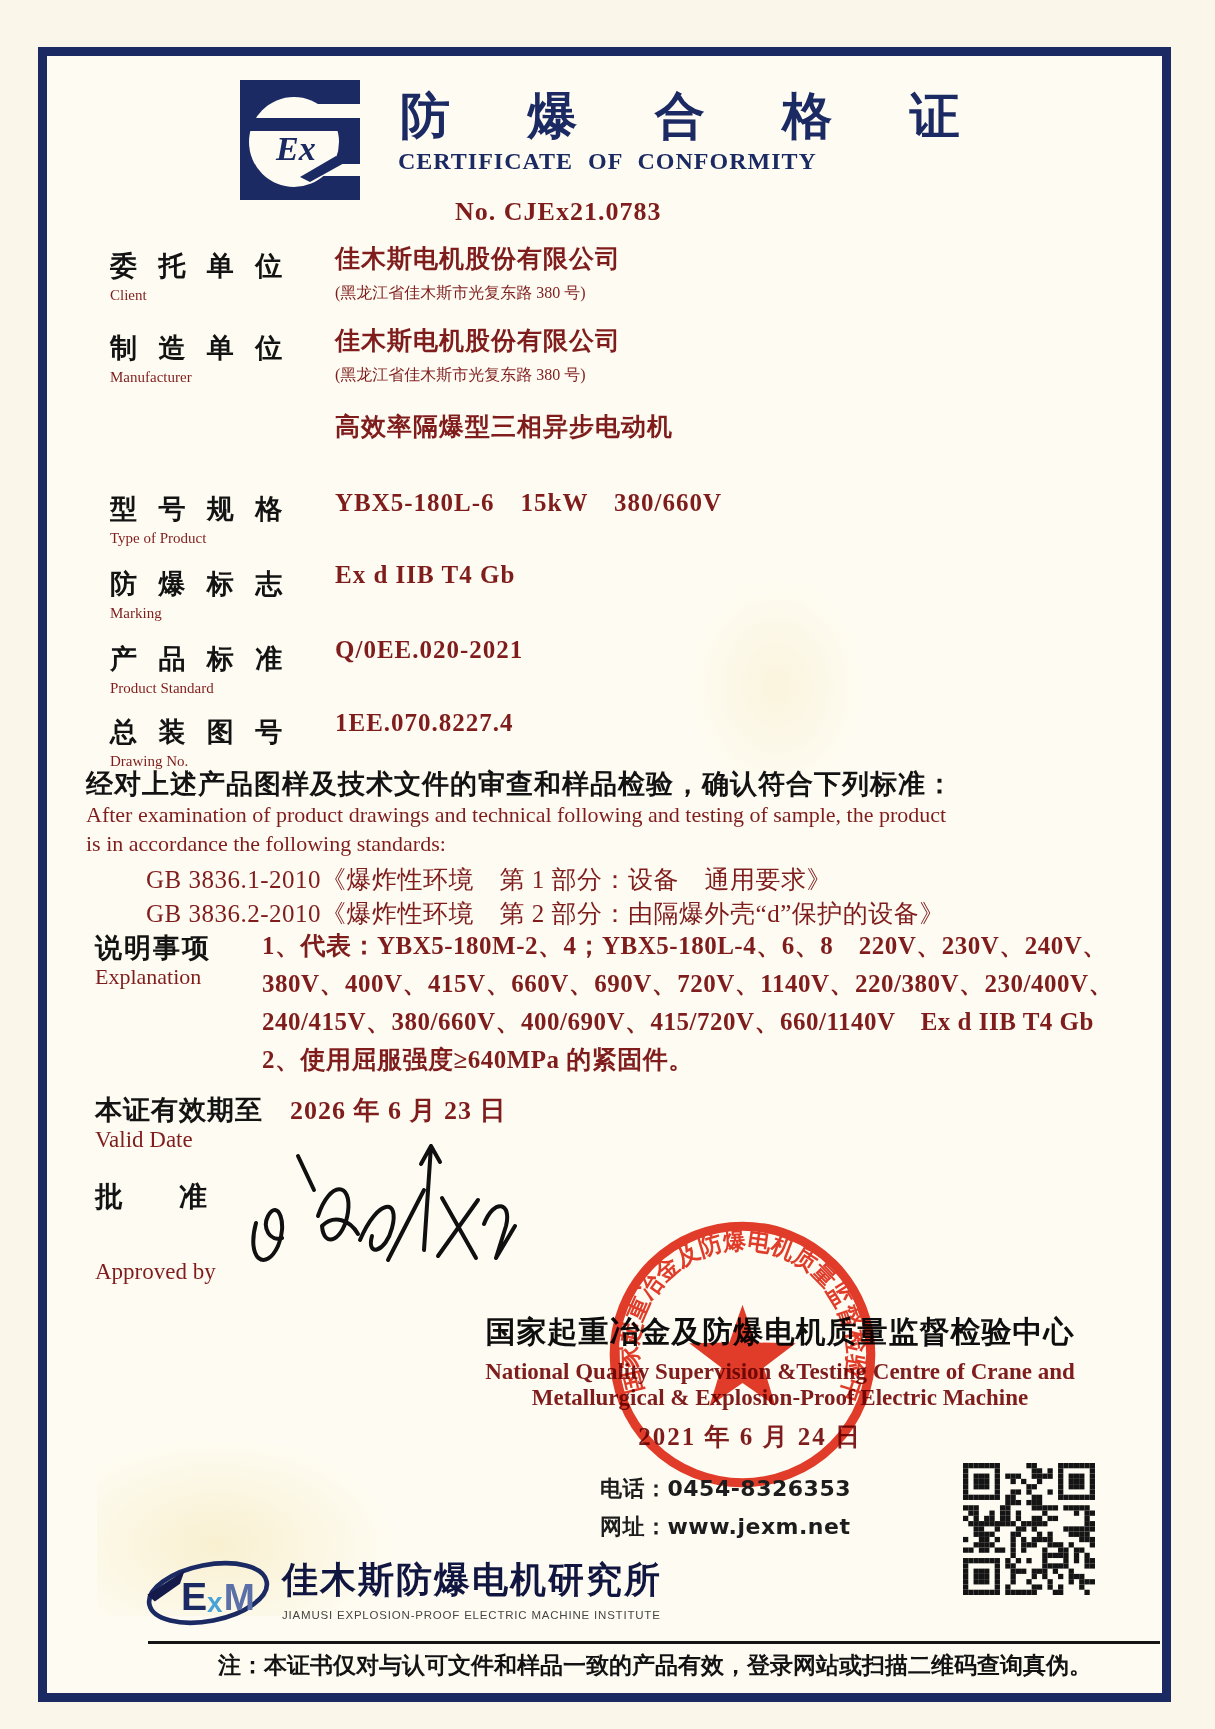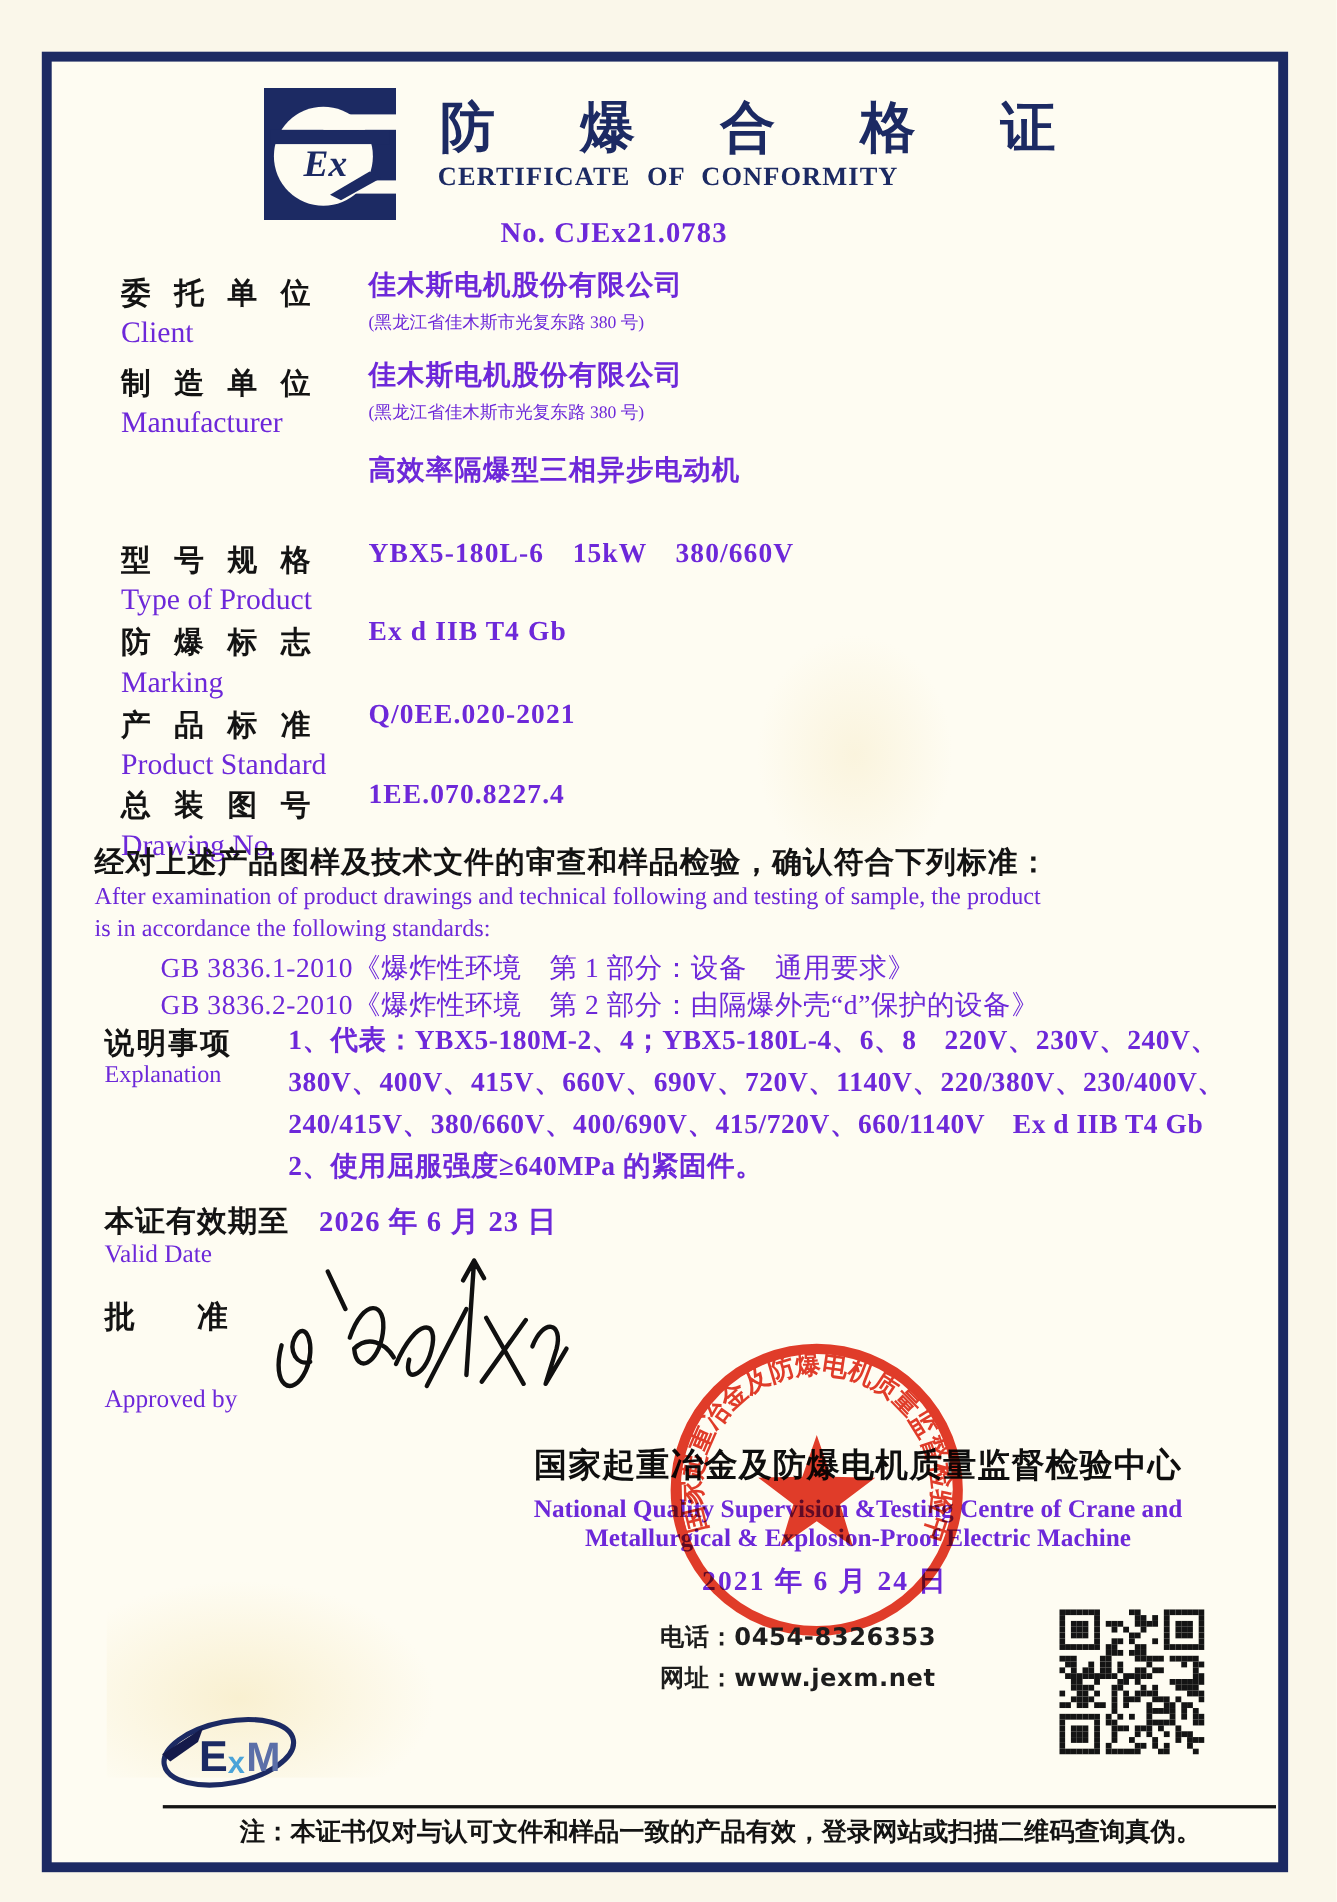--- a/index.html
+++ b/index.html
@@ -13,32 +13,32 @@
   .frame{
     position:absolute;left:38px;top:47px;width:1133px;height:1655px;
     box-sizing:border-box;border:9px solid #1c2a63;background:#fefcf2;
   }
   .smudge1{position:absolute;left:50px;top:1380px;width:300px;height:180px;
     background:radial-gradient(ellipse at 40% 60%, rgba(244,228,176,.5), rgba(244,228,176,0) 70%);}
   .smudge2{position:absolute;left:640px;top:520px;width:180px;height:220px;
     background:radial-gradient(ellipse at 50% 50%, rgba(246,234,196,.45), rgba(246,234,196,0) 70%);}
   .abs{position:absolute;}
   .cnb{font-family:"DejaVu Sans","Liberation Sans",sans-serif;font-weight:bold;color:#131313;}
-  .serif{font-family:"Liberation Serif","DejaVu Serif",serif;color:#6d28d9;}
+  .serif{font-family:"Liberation Serif","DejaVu Serif",serif;color:#7f1d1d;}
   .title-cn{
     font-family:"DejaVu Sans","Liberation Sans",sans-serif;
     font-size:50px;font-weight:bold;color:#1c2a63;letter-spacing:30px;white-space:nowrap;
   }
   .title-en{
     font-family:"Liberation Serif",serif;font-size:24px;font-weight:bold;color:#1c2a63;
     letter-spacing:1px;word-spacing:8px;white-space:nowrap;
   }
   .cert-no{font-size:26px;font-weight:bold;letter-spacing:1px;}
   .field-label-cn{font-size:27px;letter-spacing:6px;white-space:nowrap;}
-  .field-label-en{font-size:27px;margin-top:3px;white-space:nowrap;}
+  .field-label-en{font-size:15px;margin-top:3px;white-space:nowrap;}
   .field-v1{font-size:25px;font-weight:bold;white-space:nowrap;letter-spacing:1px;}
   .field-v2{font-size:16px;margin-top:8px;white-space:nowrap;}
   .stmt-cn{font-size:27px;letter-spacing:1px;white-space:nowrap;}
   .stmt-en{font-size:22px;white-space:nowrap;}
   .std{font-size:25px;white-space:nowrap;letter-spacing:.5px;}
   .expl-line{font-size:25px;font-weight:bold;white-space:nowrap;letter-spacing:.5px;}
   .center-cn{
     font-family:"DejaVu Sans","Liberation Sans",sans-serif;font-weight:bold;
     font-size:30px;color:#0e0e0e;letter-spacing:1px;white-space:nowrap;
   }
@@ -191,20 +191,24 @@
   </div>
 
   <svg class="abs" style="left:138px;top:1550px;" width="140" height="86" viewBox="0 0 150 92">
     <ellipse cx="75" cy="46" rx="64" ry="30" transform="rotate(-11 75 46)" fill="none" stroke="#1c2a63" stroke-width="5"></ellipse>
     <polygon points="10,48 50,22 45,36 18,55" fill="#141a4a"></polygon>
     <text x="46" y="64" font-family="Liberation Sans, sans-serif" font-weight="bold" font-size="42" fill="#1c2a63">E</text>
     <text x="74" y="66" font-family="Liberation Sans, sans-serif" font-weight="bold" font-size="30" fill="#4aa3d8">x</text>
     <text x="92" y="64" font-family="Liberation Sans, sans-serif" font-weight="bold" font-size="40" fill="#5b6fa8">M</text>
   </svg>
 
+  <div class="abs" style="left:282px;top:1556px;">
+    <div class="inst-cn">佳木斯防爆电机研究所</div>
+    <div class="inst-en">JIAMUSI EXPLOSION-PROOF ELECTRIC MACHINE INSTITUTE</div>
+  </div>
 
   <div class="abs" style="left:600px;top:1470px;">
     <div class="contact-line">电话：0454-8326353</div>
     <div class="contact-line">网址：www.jexm.net</div>
   </div>
 
   <svg id="qr" class="abs" style="left:963px;top:1463px;" width="132" height="132" viewBox="0 0 125 125" fill="#141414">
       <rect x="0" y="0" width="5" height="5"></rect>
       <rect x="5" y="0" width="5" height="5"></rect>
       <rect x="10" y="0" width="5" height="5"></rect>

